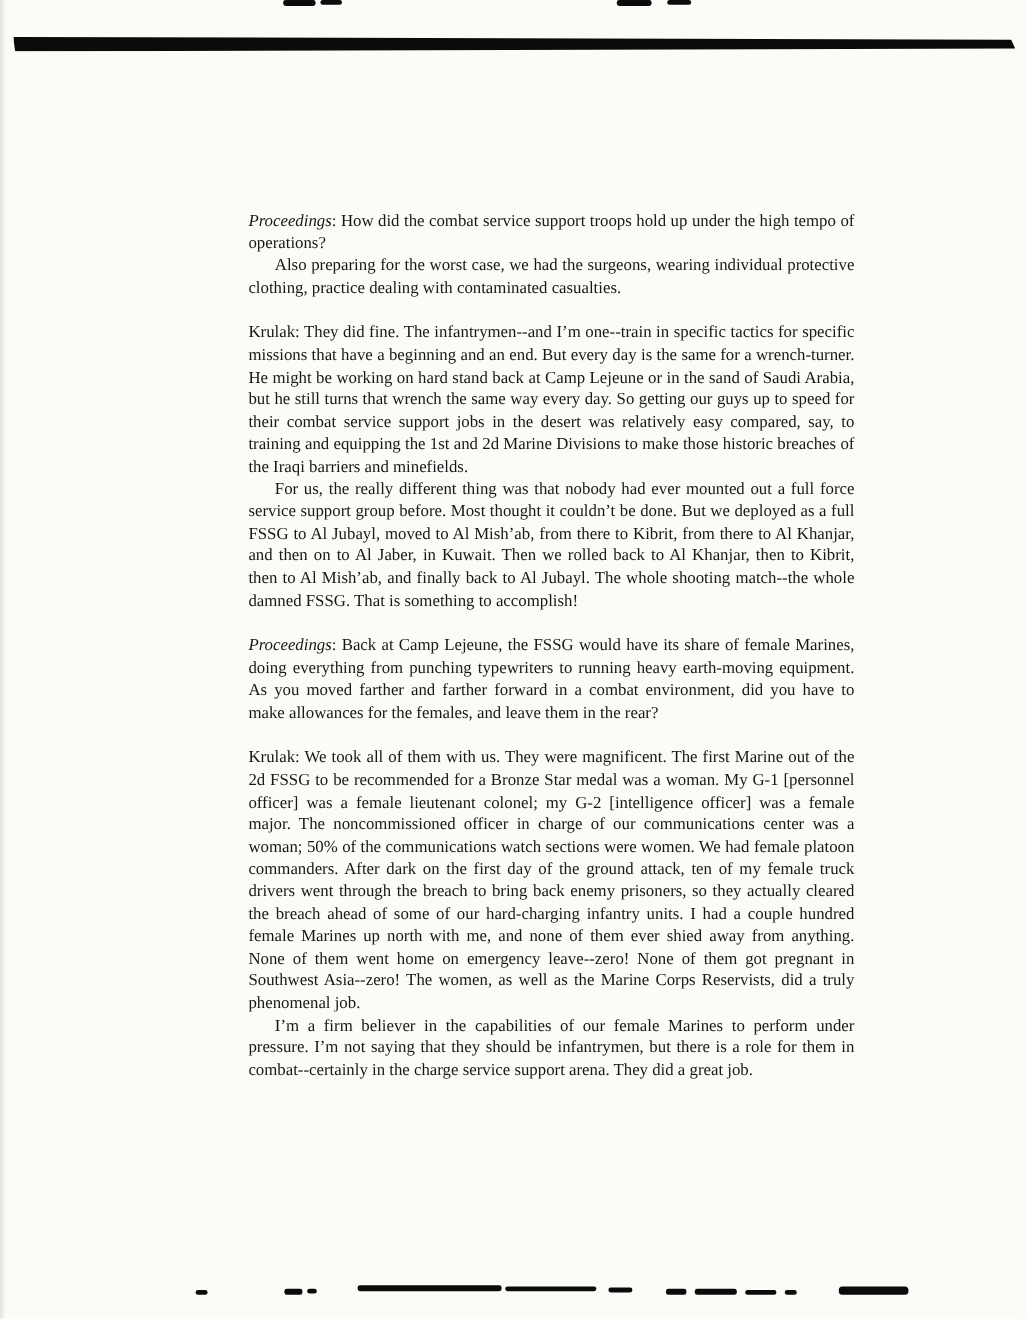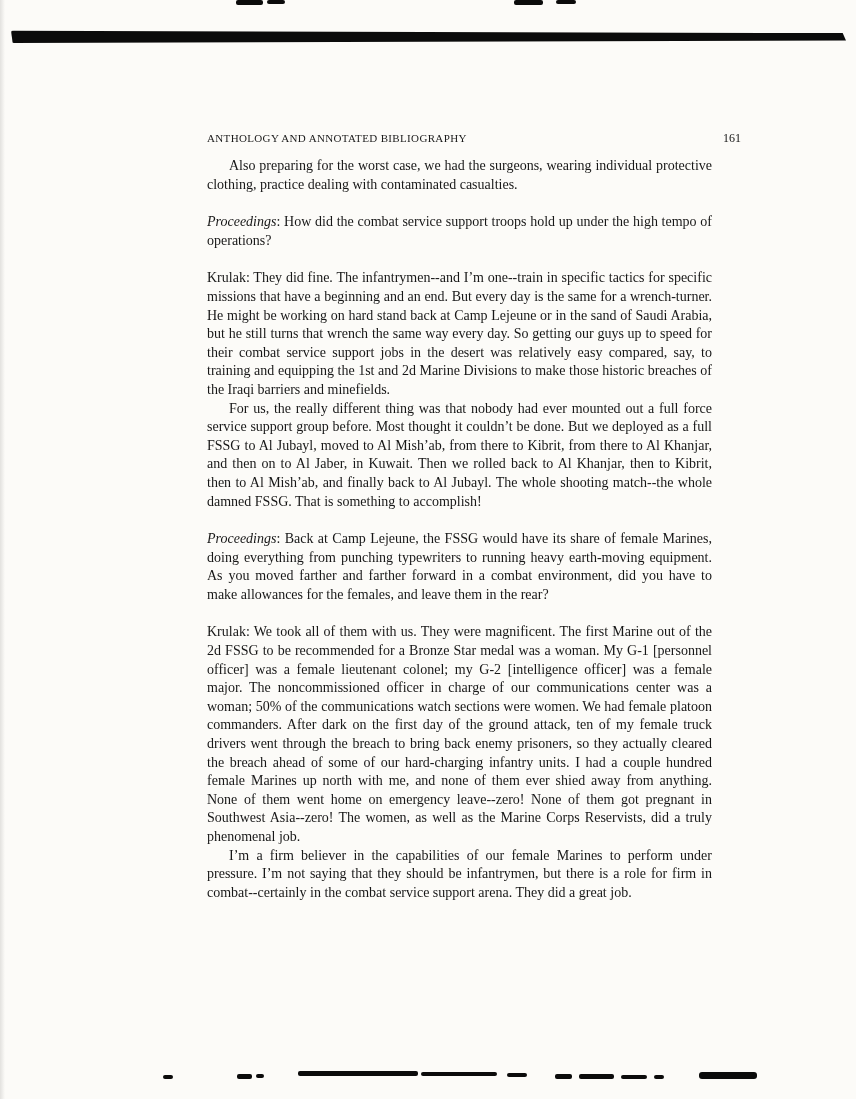--- a/index.html
+++ b/index.html
@@ -96,40 +96,36 @@
 <body>
 
 <div class="page">
 
   <div class="artifact t1"></div>
   <div class="artifact t2"></div>
   <div class="artifact t3"></div>
   <div class="artifact t4"></div>
   <div class="artifact top-bar"></div>
 
-  <header class="running-head">
-    <span class="head-title">ANTHOLOGY AND ANNOTATED BIBLIOGRAPHY</span>
-    <span class="page-num">161</span>
-  </header>
 
   <main class="text-block">
 
+    <p class="para gap"><em class="speaker-italic">Proceedings</em><span>: How did the combat service support troops hold up under the high tempo of operations?</span></p>
+
     <p class="para indent">Also preparing for the worst case, we had the surgeons, wearing individual protective clothing, practice dealing with contaminated casualties.</p>
-
-    <p class="para gap"><em class="speaker-italic">Proceedings</em><span>: How did the combat service support troops hold up under the high tempo of operations?</span></p>
 
     <p class="para gap"><strong class="speaker-bold">Krulak</strong><span>: They did fine. The infantrymen--and I’m one--train in specific tactics for specific missions that have a beginning and an end. But every day is the same for a wrench-turner. He might be working on hard stand back at Camp Lejeune or in the sand of Saudi Arabia, but he still turns that wrench the same way every day. So getting our guys up to speed for their combat service support jobs in the desert was relatively easy compared, say, to training and equipping the 1st and 2d Marine Divisions to make those historic breaches of the Iraqi barriers and minefields.</span></p>
 
     <p class="para indent">For us, the really different thing was that nobody had ever mounted out a full force service support group before. Most thought it couldn’t be done. But we deployed as a full FSSG to Al Jubayl, moved to Al Mish’ab, from there to Kibrit, from there to Al Khanjar, and then on to Al Jaber, in Kuwait. Then we rolled back to Al Khanjar, then to Kibrit, then to Al Mish’ab, and finally back to Al Jubayl. The whole shooting match--the whole damned FSSG. That is something to accomplish!</p>
 
     <p class="para gap"><em class="speaker-italic">Proceedings</em><span>: Back at Camp Lejeune, the FSSG would have its share of female Marines, doing everything from punching typewriters to running heavy earth-moving equipment. As you moved farther and farther forward in a combat environment, did you have to make allowances for the females, and leave them in the rear?</span></p>
 
     <p class="para gap"><strong class="speaker-bold">Krulak</strong><span>: We took all of them with us. They were magnificent. The first Marine out of the 2d FSSG to be recommended for a Bronze Star medal was a woman. My G-1 [personnel officer] was a female lieutenant colonel; my G-2 [intelligence officer] was a female major. The noncommissioned officer in charge of our communications center was a woman; 50% of the communications watch sections were women. We had female platoon commanders. After dark on the first day of the ground attack, ten of my female truck drivers went through the breach to bring back enemy prisoners, so they actually cleared the breach ahead of some of our hard-charging infantry units. I had a couple hundred female Marines up north with me, and none of them ever shied away from anything. None of them went home on emergency leave--zero! None of them got pregnant in Southwest Asia--zero! The women, as well as the Marine Corps Reservists, did a truly phenomenal job.</span></p>
 
-    <p class="para indent">I’m a firm believer in the capabilities of our female Marines to perform under pressure. I’m not saying that they should be infantrymen, but there is a role for firm in combat--certainly in the combat service support arena. They did a great job.</p>
+    <p class="para indent">I’m a firm believer in the capabilities of our female Marines to perform under pressure. I’m not saying that they should be infantrymen, but there is a role for them in combat--certainly in the charge service support arena. They did a great job.</p>
 
   </main>
 
   <div class="artifact b1"></div>
   <div class="artifact b2"></div>
   <div class="artifact b3"></div>
   <div class="artifact b4"></div>
   <div class="artifact b5"></div>
   <div class="artifact b6"></div>
   <div class="artifact b7"></div>

